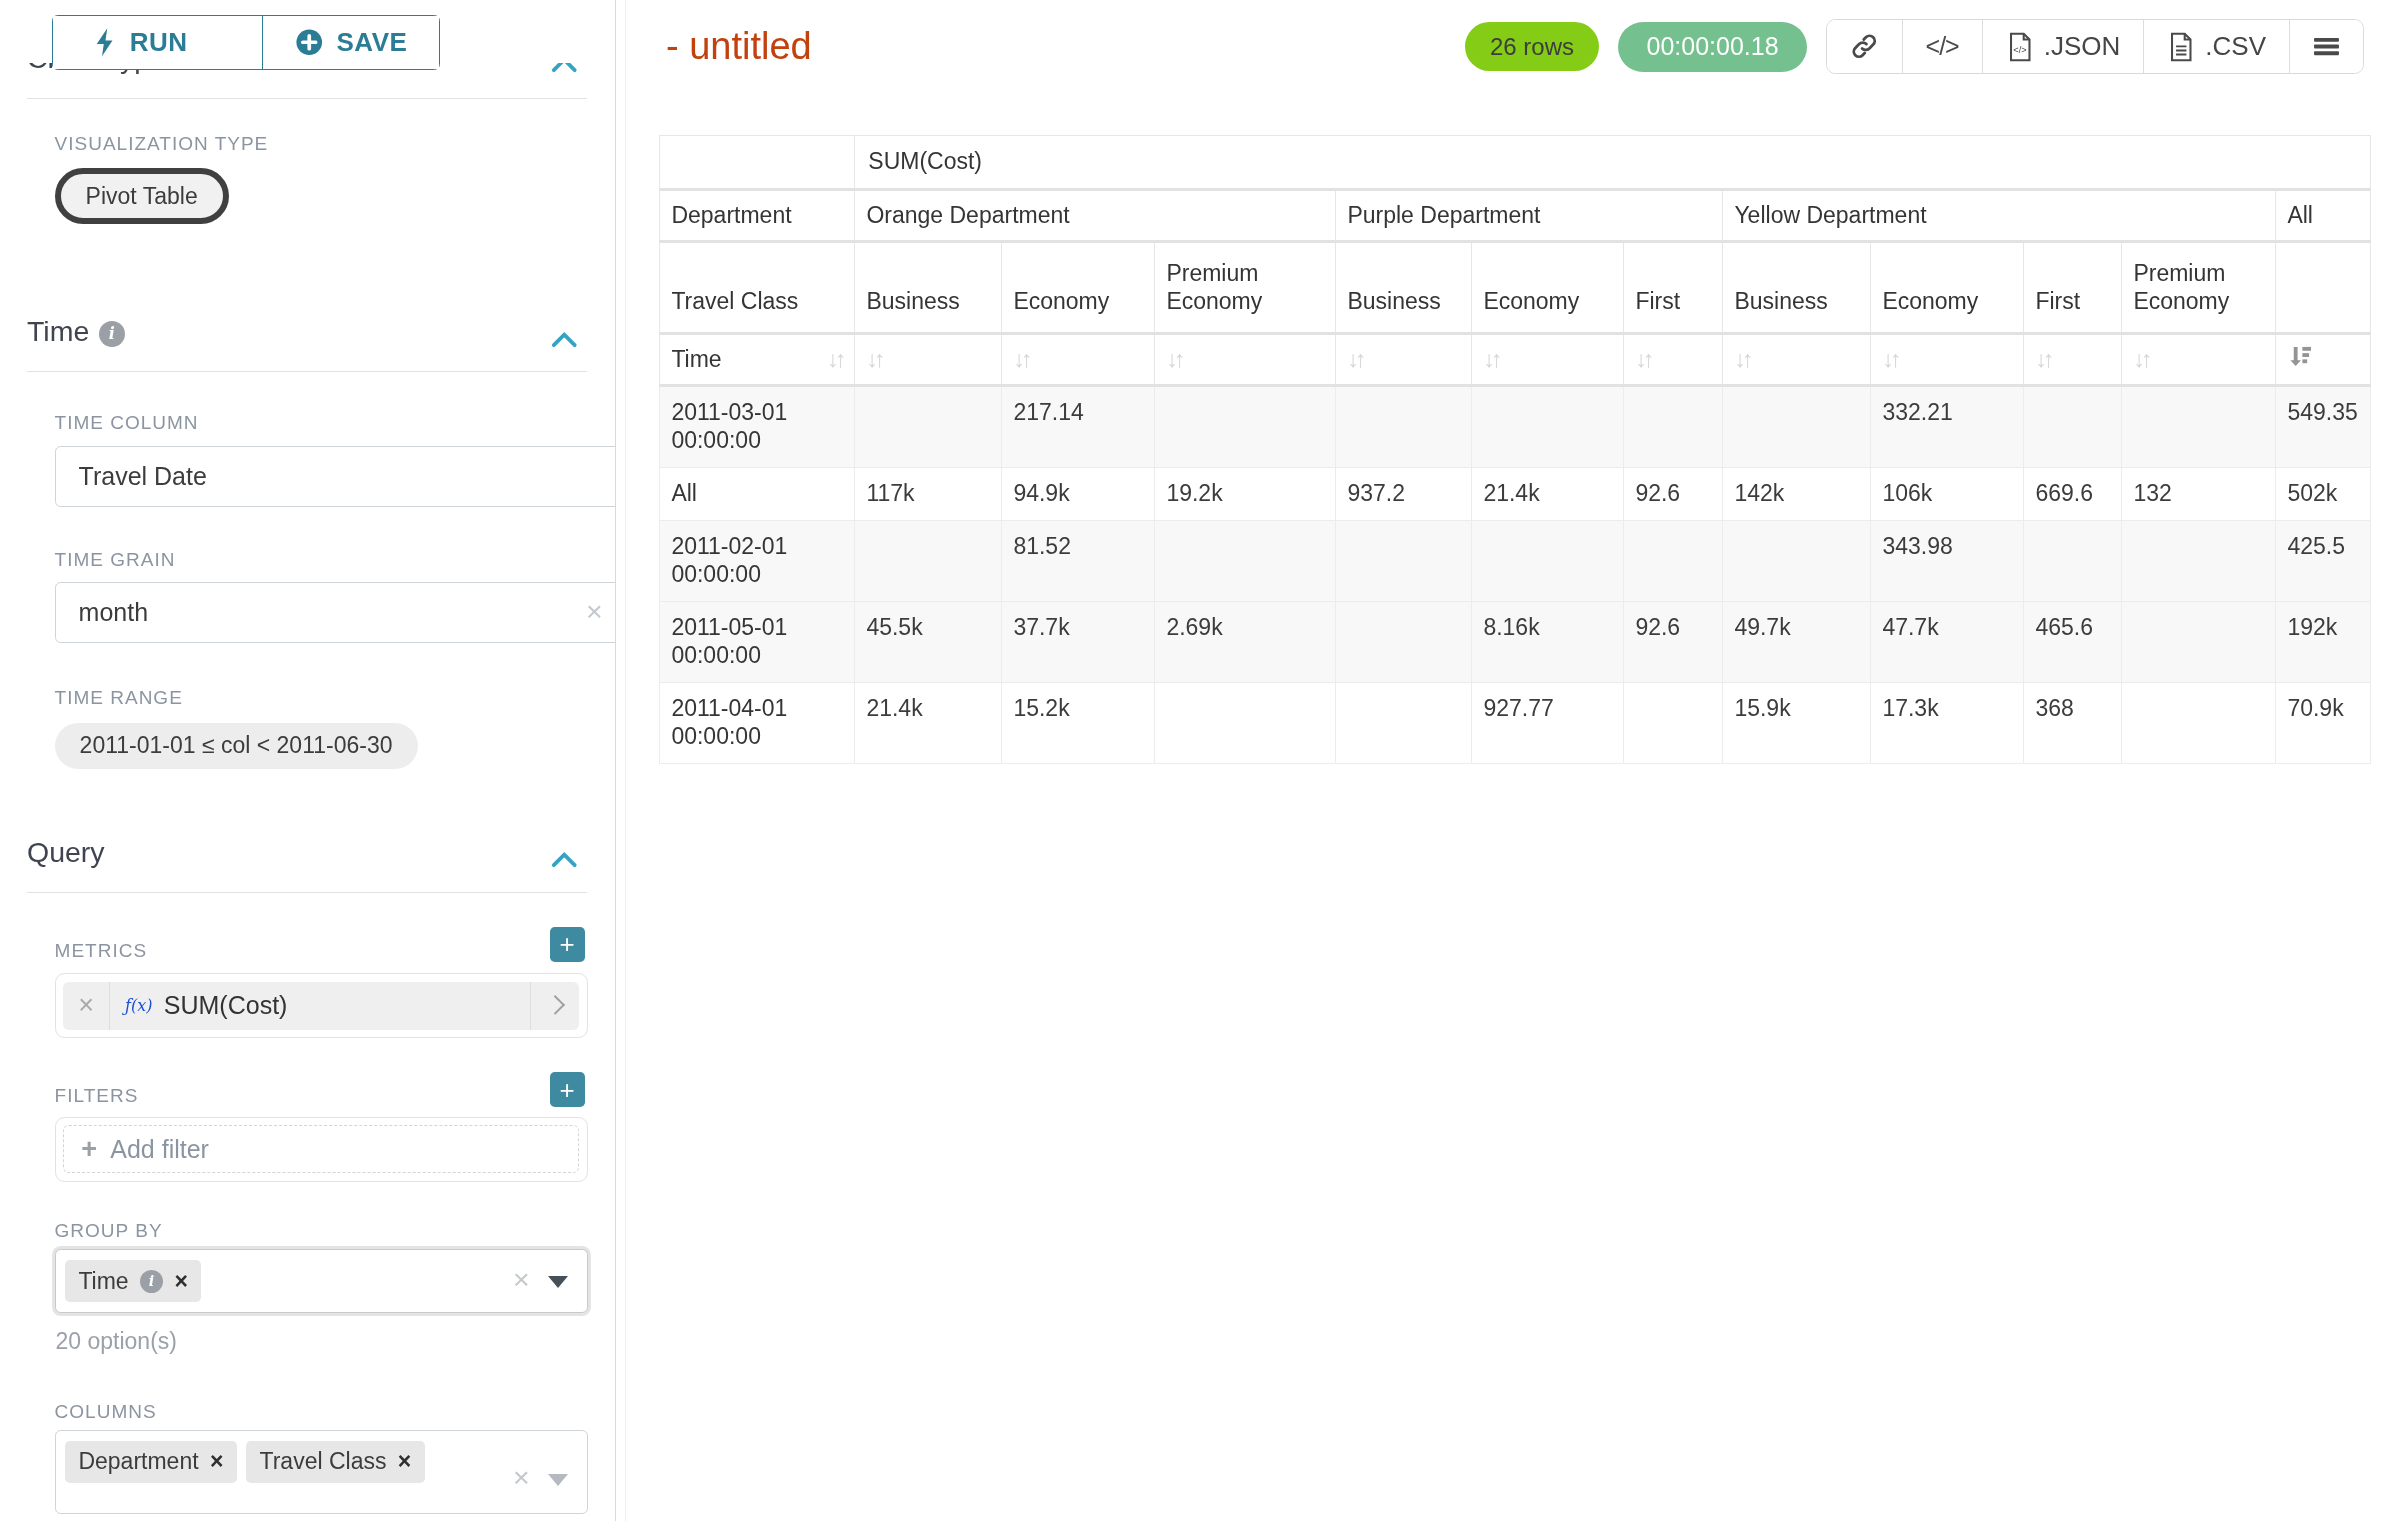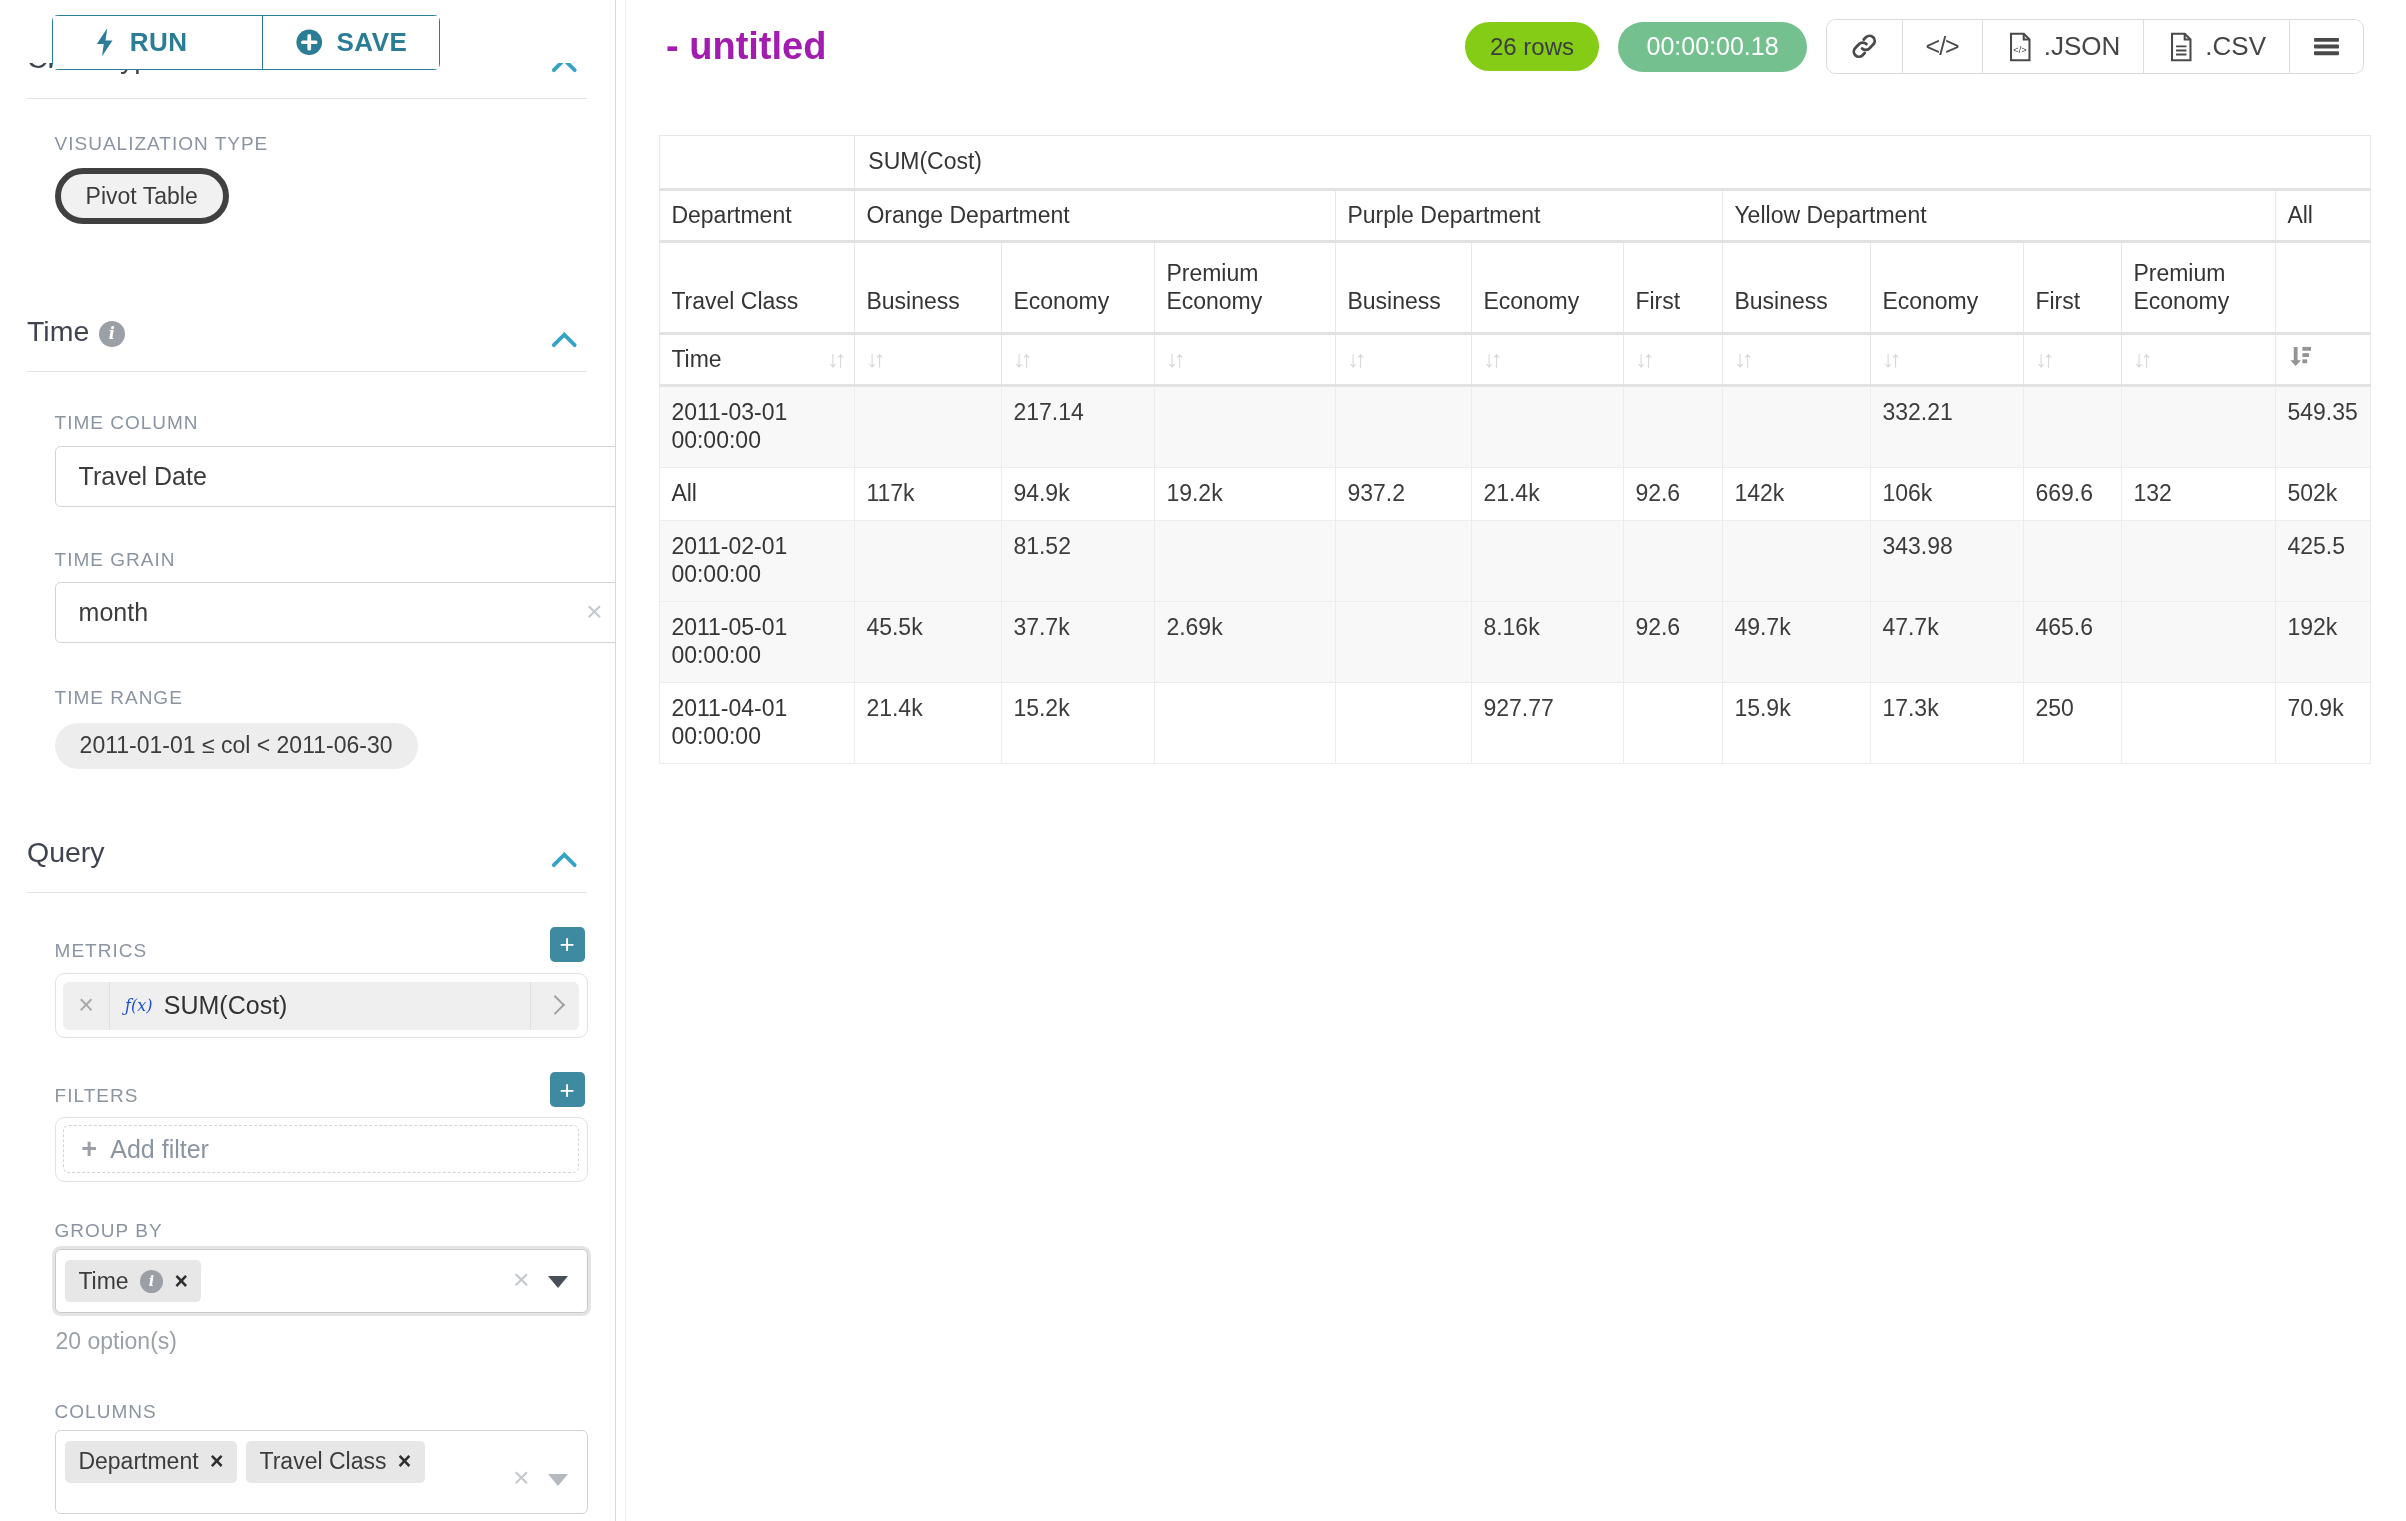--- a/index.html
+++ b/index.html
@@ -56,21 +56,21 @@
   .chip .info-dot { width:23px; height:23px; font-size:14.3px; margin-left:0; vertical-align:0; }
   .msel .clear-x { right:57px; }
   .msel .caret { right:19px; }
   .msel.tall .clear-x, .msel.tall .caret { top:58%; }
   .hint { margin:15px 0 0 28.5px; font-size:23px; color:#9aa1a8; }
 
   
   .main { position:absolute; left:617px; top:0; right:0; height:1522px; background:#fff; }
   .main::before { content:''; position:absolute; left:7.6px; top:0; bottom:0; width:1px; background:#efefef; }
   .main-header { display:flex; align-items:center; justify-content:space-between; padding:19px 42px 0 49px; }
-  .chart-title { font-size:38px; color:#a21caf; font-weight:700; cursor:text; }
+  .chart-title { font-size:38px; color:#c2410c; font-weight:400; cursor:text; }
   .hdr-controls { display:flex; align-items:center; gap:19px; }
   .badge { border-radius:950px; font-size:24px; padding:10.5px 25px; white-space:nowrap; }
   .badge-rows { background:#84cc16; color:#3d3d3d; }
   .badge-time { background:#74c08f; color:#fff; font-size:25px; padding:10.5px 28.5px; }
   .btn-group { display:flex; align-items:stretch; height:55px; border:1px solid #d9d9d9; border-radius:9.5px; background:#fff; overflow:hidden; }
   .bg-btn { display:flex; align-items:center; gap:9.5px; padding:0 23px; font-size:26px; color:#454545; background:#fff; border:none; cursor:pointer; }
   .bg-btn + .bg-btn { border-left:1px solid #ddd; }
   .code-glyph { font-size:25px; letter-spacing:-1px; color:#4a4a4a; }
 
   
@@ -393,21 +393,21 @@
           <tr>
             <th>2011-04-01 00:00:00</th>
             <td>21.4k</td>
             <td>15.2k</td>
             <td></td>
             <td></td>
             <td>927.77</td>
             <td></td>
             <td>15.9k</td>
             <td>17.3k</td>
-            <td>250</td>
+            <td>368</td>
             <td></td>
             <td>70.9k</td>
           </tr>
         </tbody>
     </table>
   </div>
 </div>
 
 
 </body></html>

